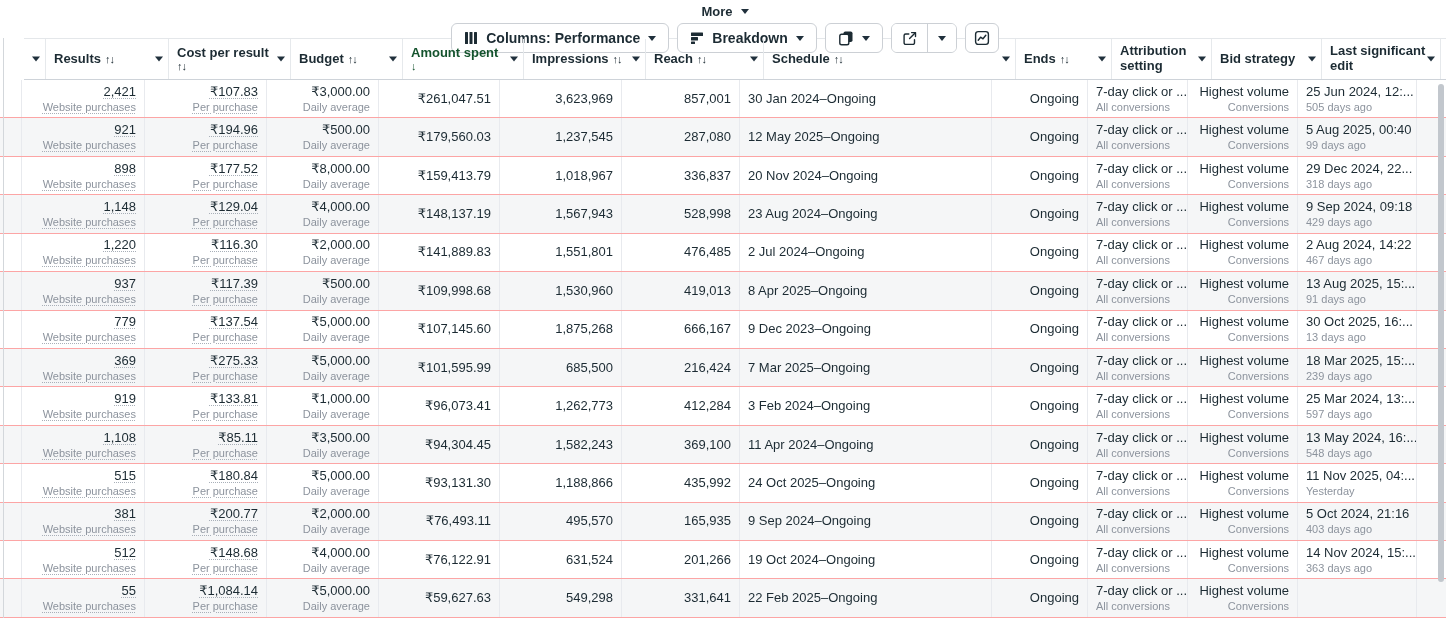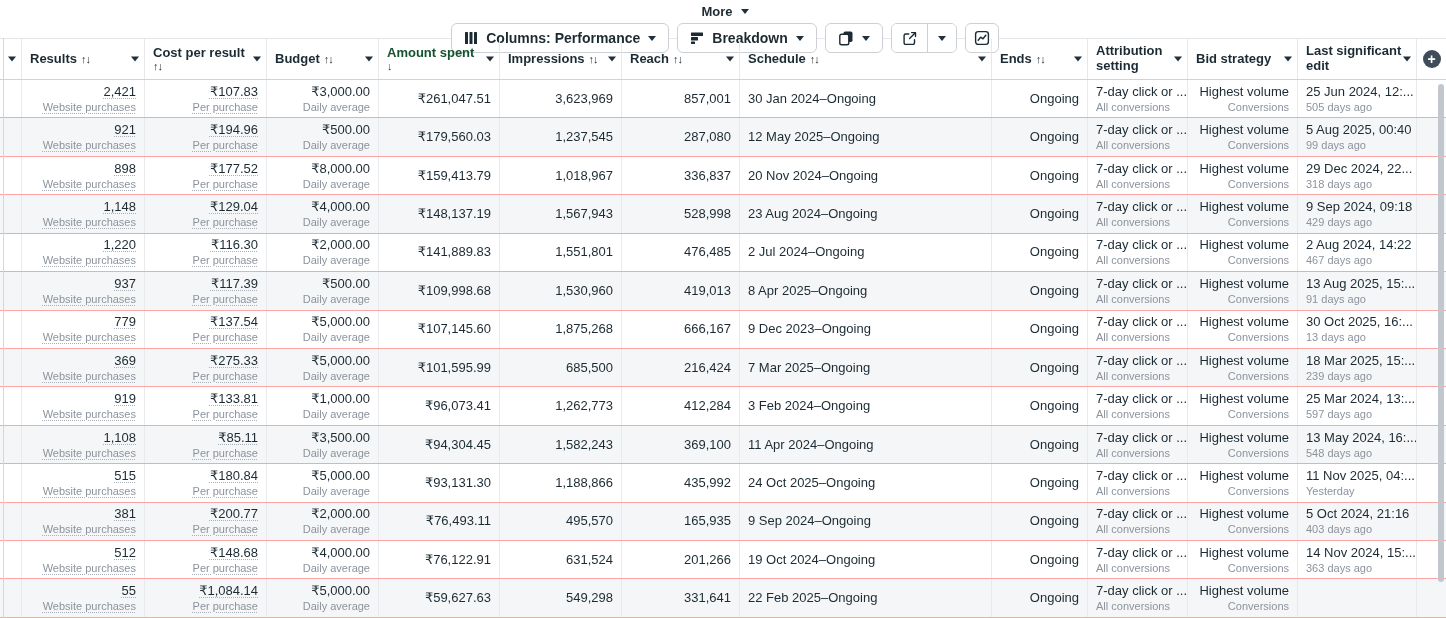--- a/index.html
+++ b/index.html
@@ -24,21 +24,21 @@
   }
   .split { display:flex; height:30px; border:1px solid #ccd0d5; border-radius:6px; overflow:hidden; background:#fff; }
   .split button { border:none; background:#fff; padding:0 10px; display:flex; align-items:center; cursor:pointer; }
   .split button:first-child { border-right:1px solid #ccd0d5; }
   .icon { display:inline-flex; align-items:center; }
 
   
   .thead {
     display:grid; grid-template-columns:var(--cols); height:42px;
     border-top:1px solid #e4e7ea; border-bottom:1px solid #ced3d9;
-    font-size:13px; font-weight:600; background:#fff;
+    font-size:13px; font-weight:600; background:#fff;margin-left:24px;
   }
   .th { position:relative; display:flex; align-items:center; padding:0 18px 0 8px; border-right:1px solid #e6e9ec; line-height:1.12; cursor:pointer; overflow:hidden; }
   .th .caret { position:absolute; right:5px; top:50%; transform:translateY(-50%); }
   .th.center { justify-content:center; padding:0; }
   .sort { font-size:11px; letter-spacing:-1px; font-weight:400; margin-left:4px; white-space:nowrap; }
   .h2 div { white-space:nowrap; }
   .h2 .sort { margin-left:0; }
   .th-blue, .th-blue .sort { color:#14532d; }
   .plus-circle { width:18px; height:18px; border-radius:50%; background:#3e4d59; color:#fff; display:flex; align-items:center; justify-content:center; font-size:14px; font-weight:600; line-height:1; cursor:pointer; }
   .th.no-border { border-right:none; }

